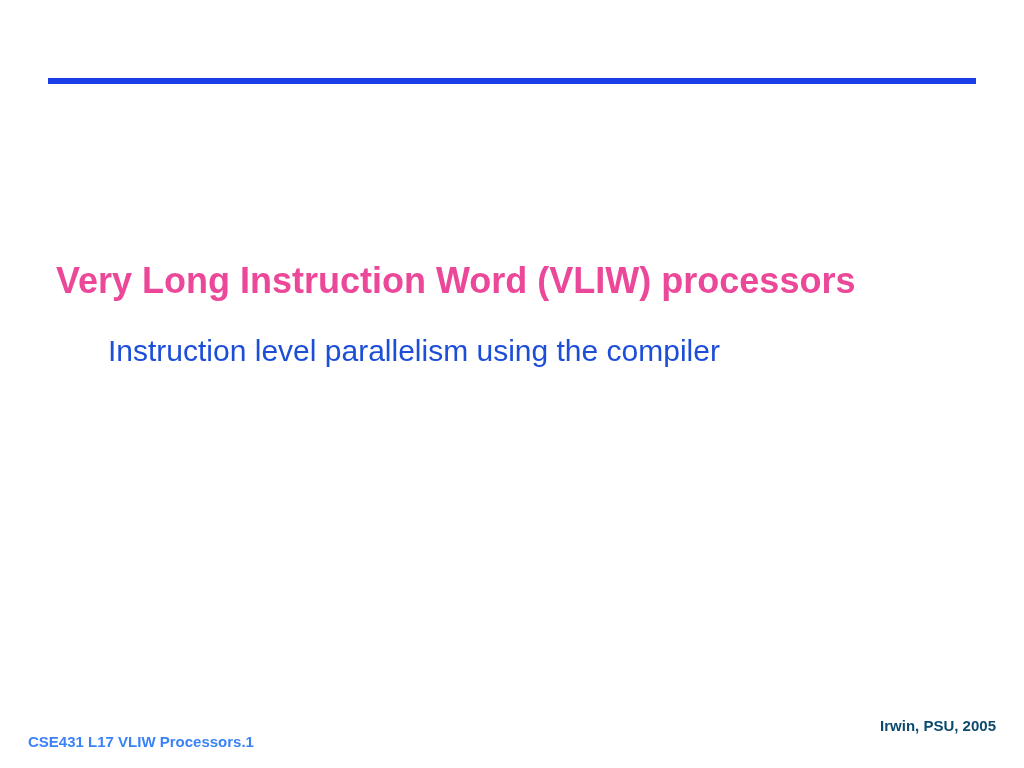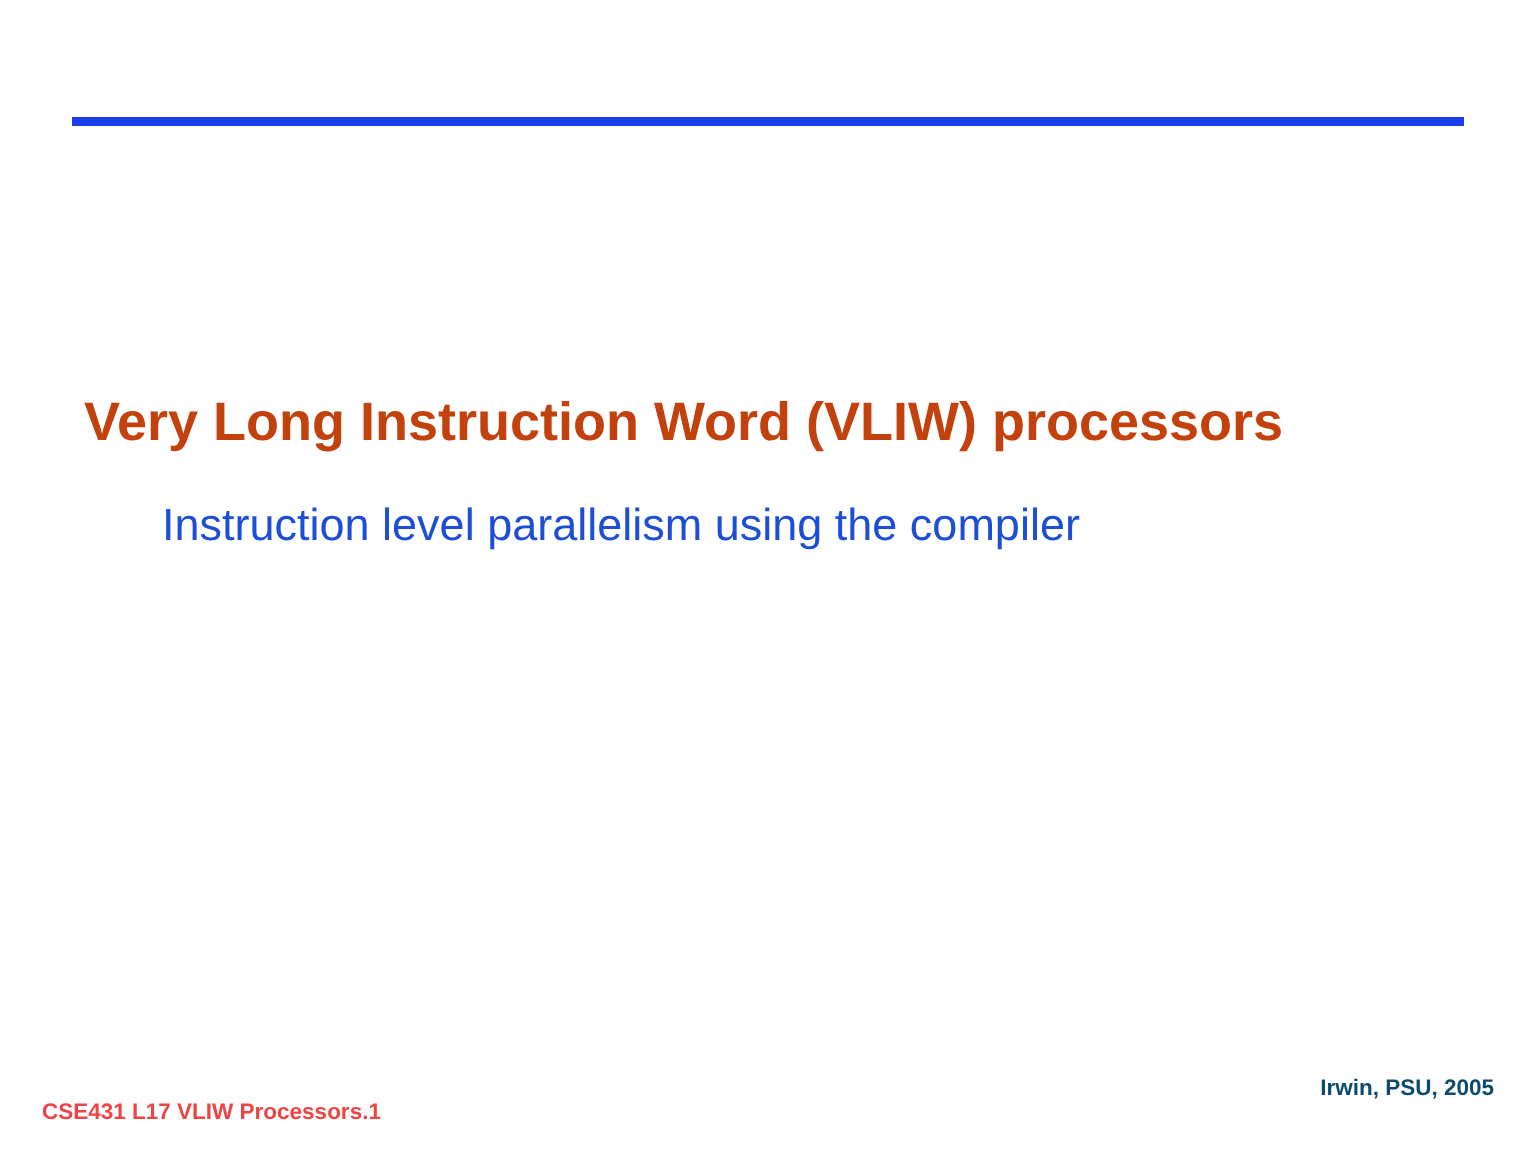--- a/index.html
+++ b/index.html
@@ -21,40 +21,40 @@
       left: 48px;
       right: 48px;
       height: 6px;
       background: #1a3ee8;
     }
     .slide-title {
       position: absolute;
       top: 259px;
       left: 56px;
       right: 52px;
-      color: #c2410c;
+      color: #ec4899;
       font-size: 36px;
       font-weight: bold;
       line-height: 1.2;
     }
     .slide-body {
       position: absolute;
       top: 332px;
       left: 108px;
       right: 56px;
       color: #1d4ed8;
       font-size: 30px;
       font-weight: normal;
       line-height: 1.25;
     }
     .footer-left {
       position: absolute;
       bottom: 18px;
       left: 28px;
-      color: #ef4444;
+      color: #3b82f6;
       font-size: 15px;
       font-weight: bold;
     }
     .footer-right {
       position: absolute;
       bottom: 34px;
       right: 28px;
       color: #0c4a6e;
       font-size: 15px;
       font-weight: bold;

